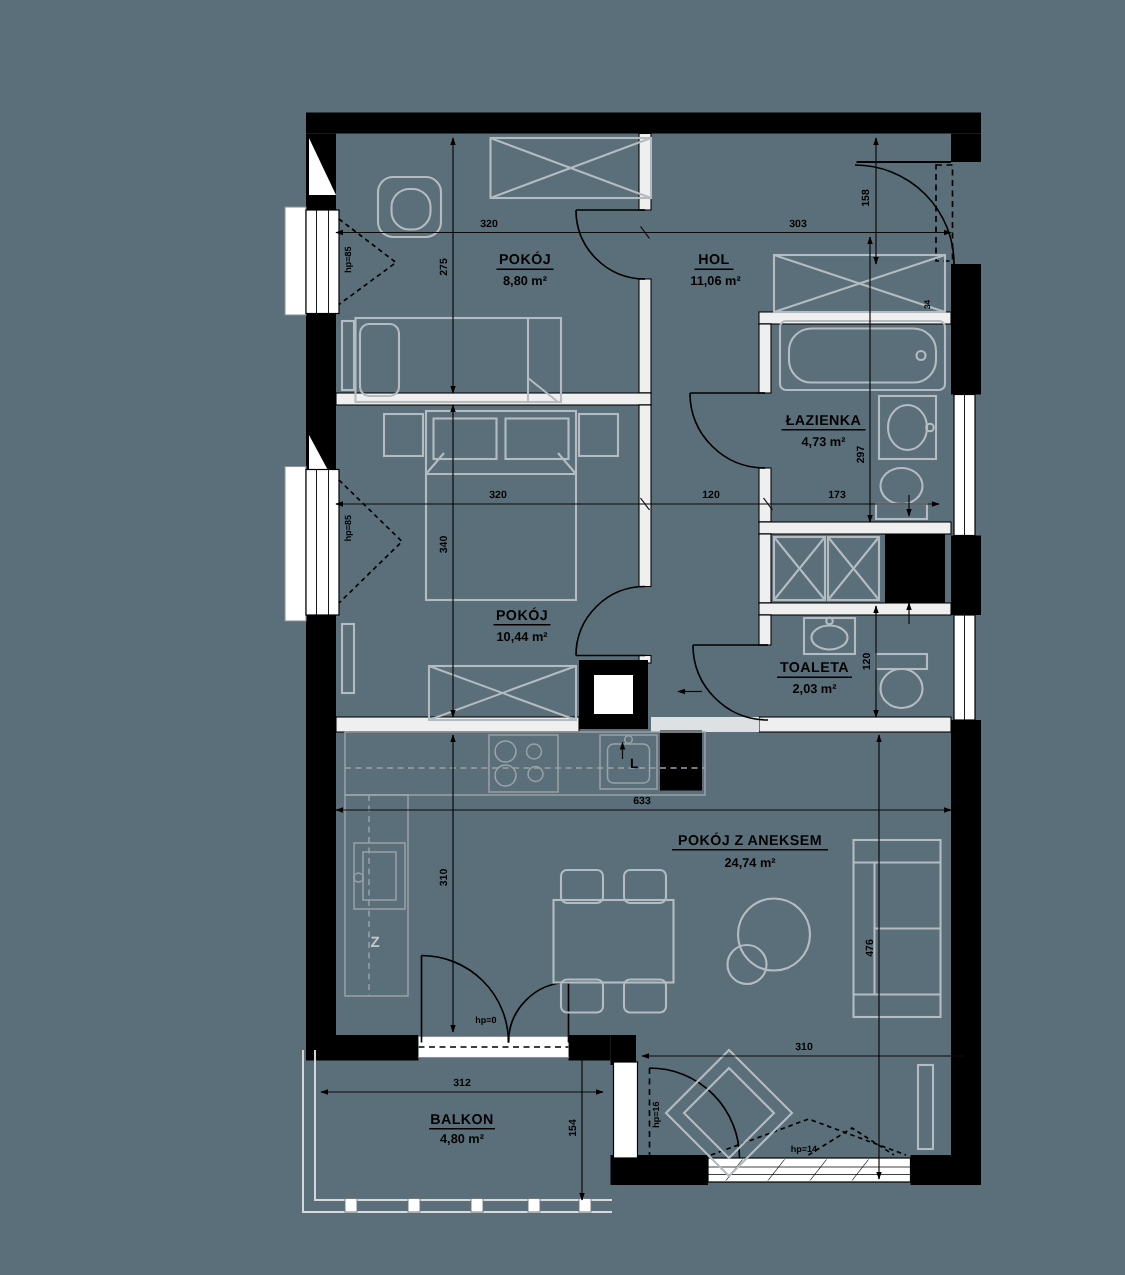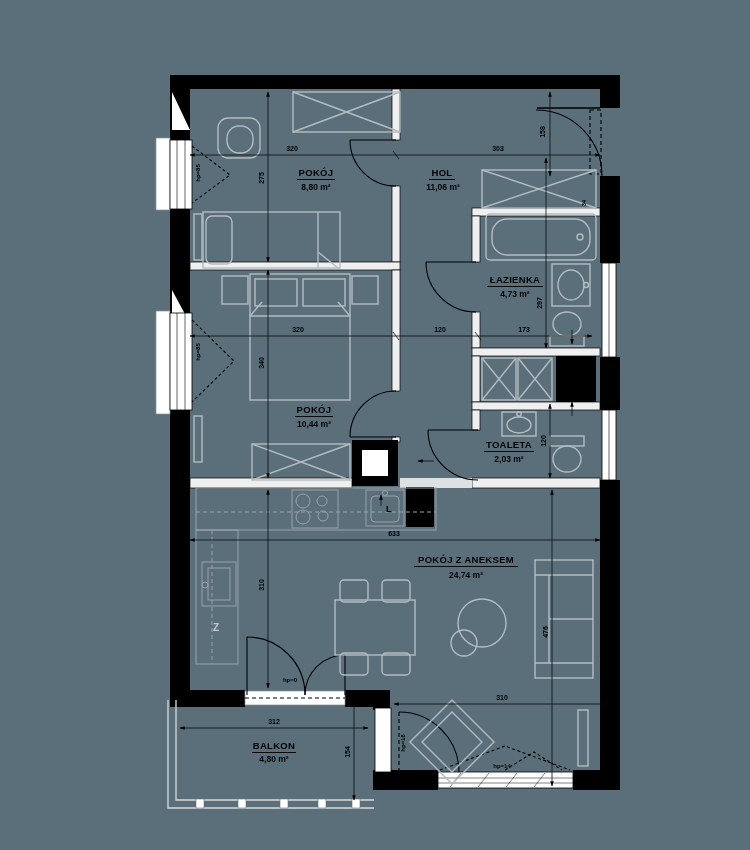--- a/index.html
+++ b/index.html
@@ -1,21 +1,21 @@
 <!DOCTYPE html>
 <html style="--bg: #5A6F7A; --wall: #000000; --furn: #b4bcc1; --dim: #0a0a0a;"><head>
 <meta charset="utf-8">
 <style>
   :root{
     --bg:#5A6F7A; --wall:#000000; --furn:#b4bcc1; --dim:#0a0a0a; --white:#ffffff;
   }
   html,body{margin:0;padding:0;}
   body{width:750px;height:850px;background:var(--bg);overflow:hidden;
        font-family:"Liberation Sans",sans-serif;}
-  .plan-wrap{position:relative;width:647px;height:850px;}
+  .plan-wrap{position:relative;width:647px;height:850px;margin-left:34px;}
   svg{display:block;}
   .wall{fill:var(--wall);}
   .part{fill:#efefef;stroke:#000;stroke-width:.7;}
   .furn{fill:none;stroke:var(--furn);stroke-width:1.4;}
   .furnthin{fill:none;stroke:#9aa2a7;stroke-width:1;}
   .door{fill:none;stroke:#000;stroke-width:1.1;}
   .dash{stroke-dasharray:4 3;}
   .dash2{stroke-dasharray:3 2.5;}
   .dim{stroke:var(--dim);stroke-width:.8;fill:none;}
   .dimtxt{font-size:7px;font-weight:bold;fill:#000;}

